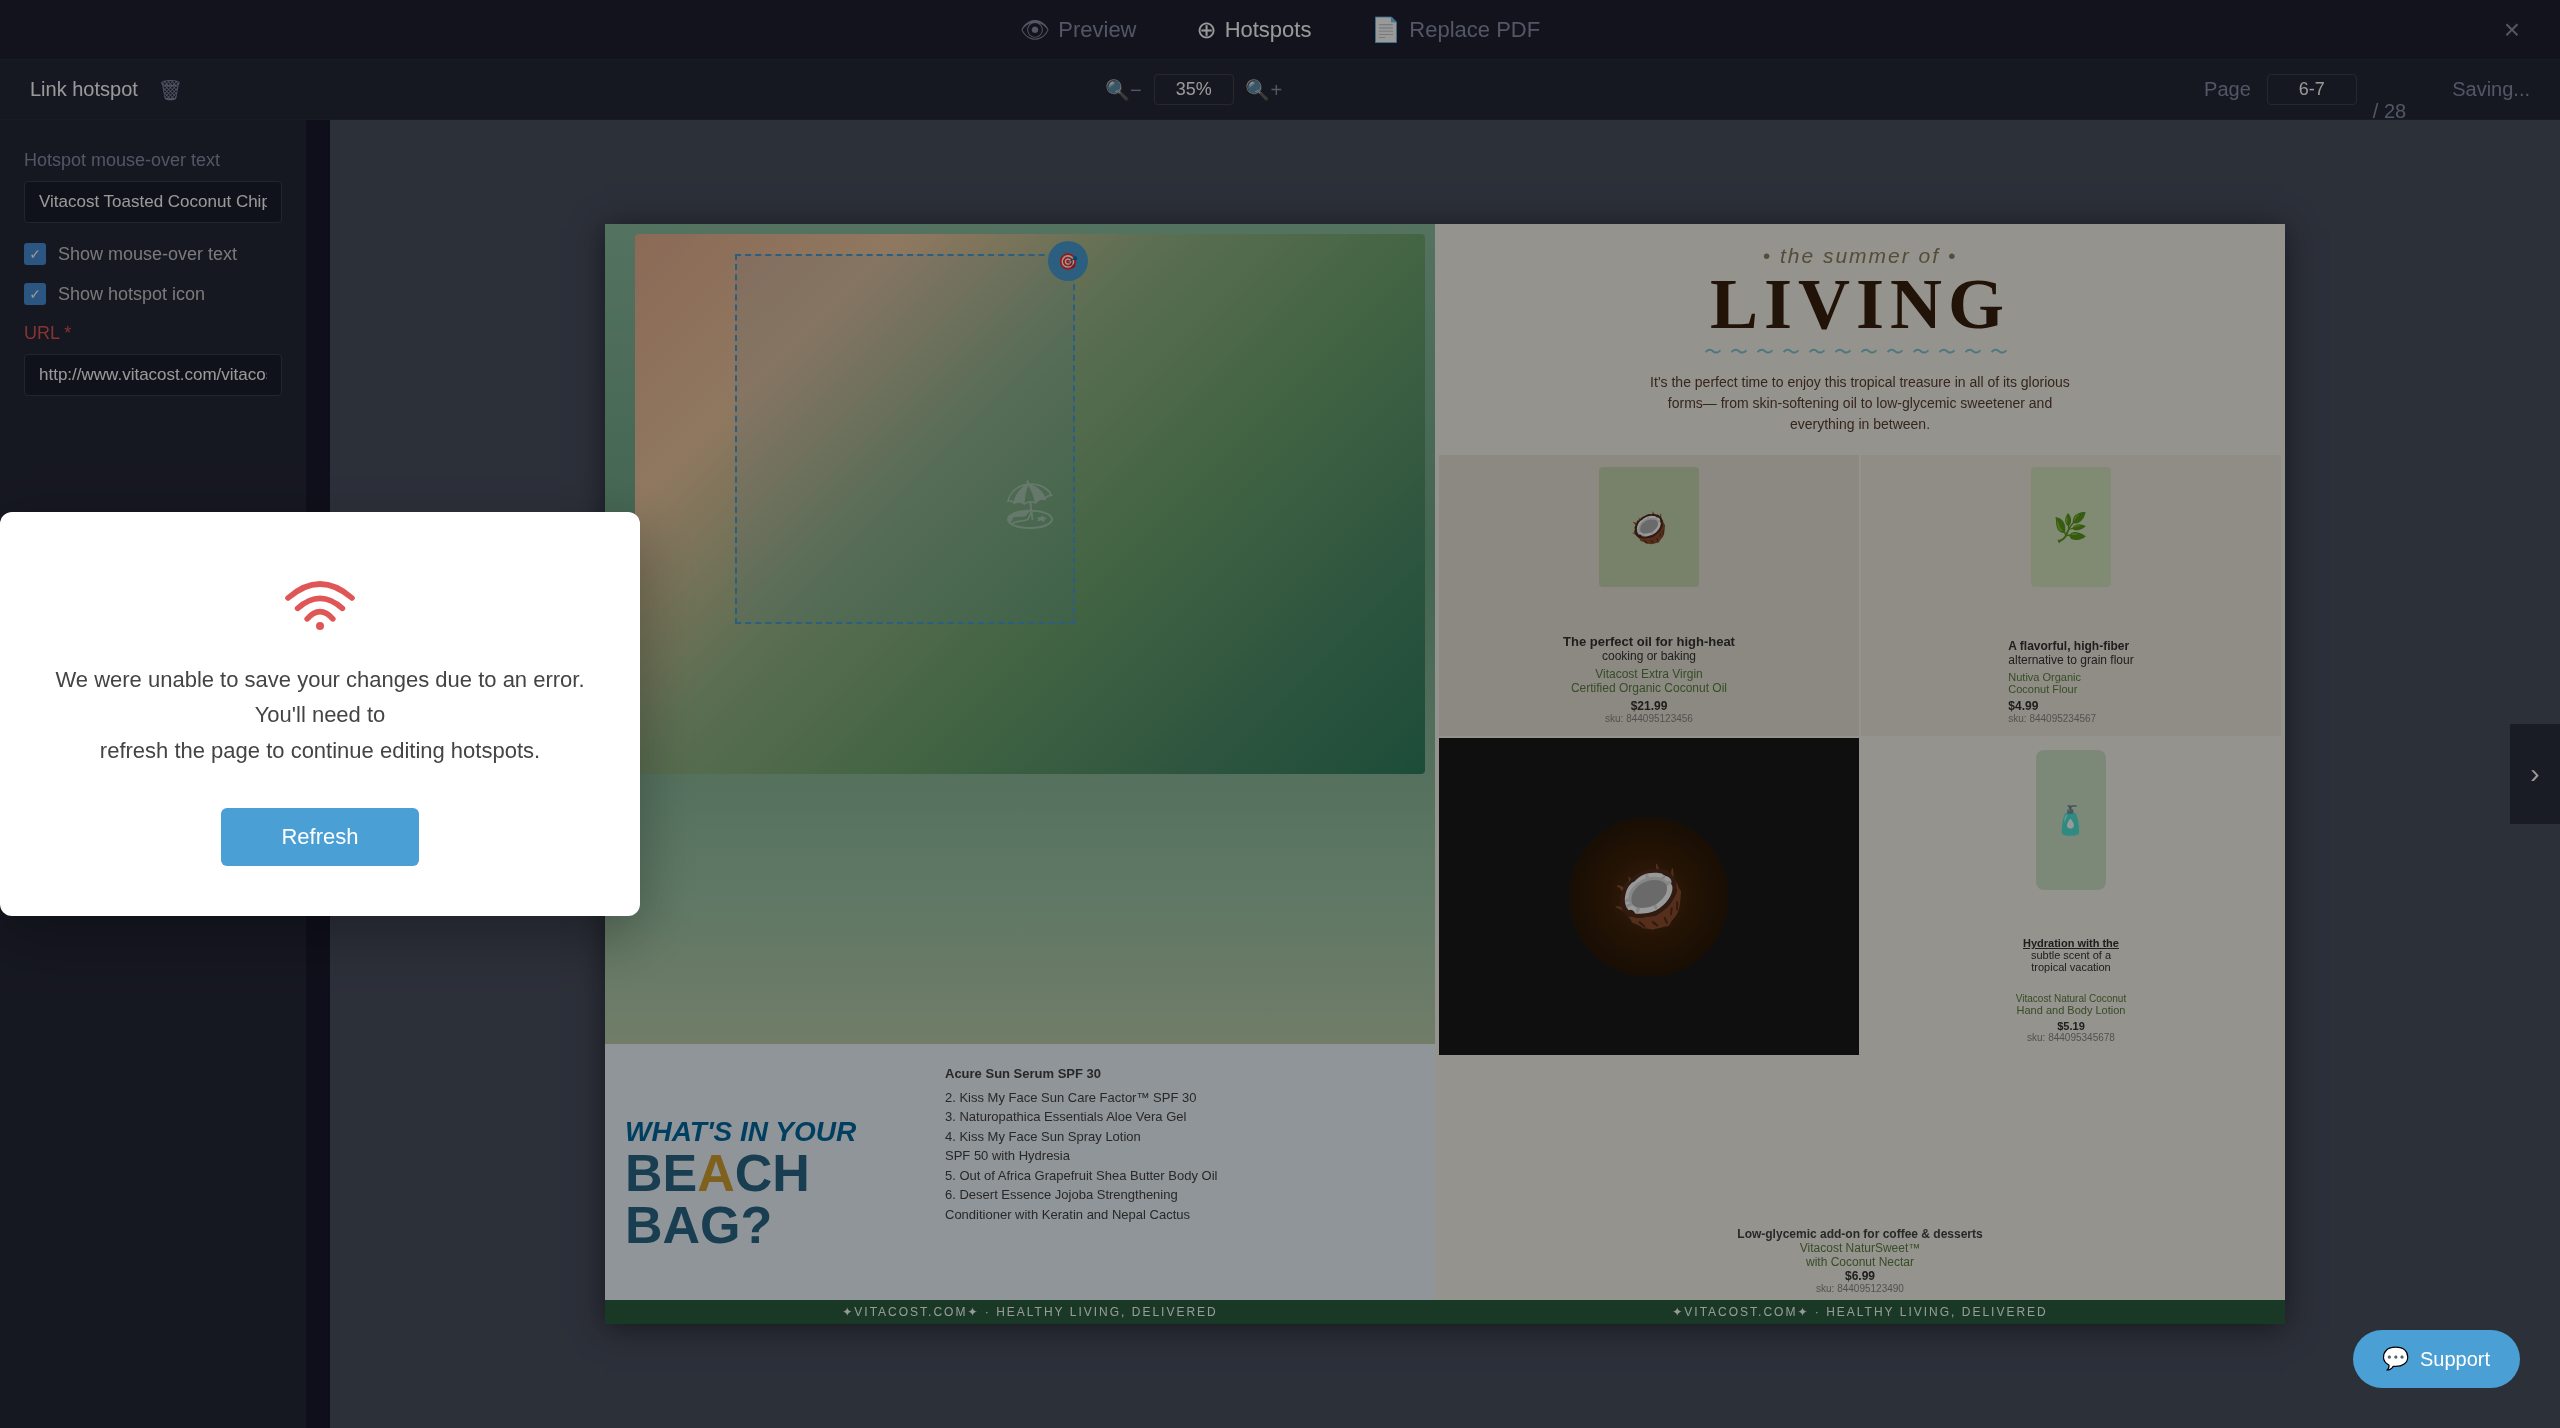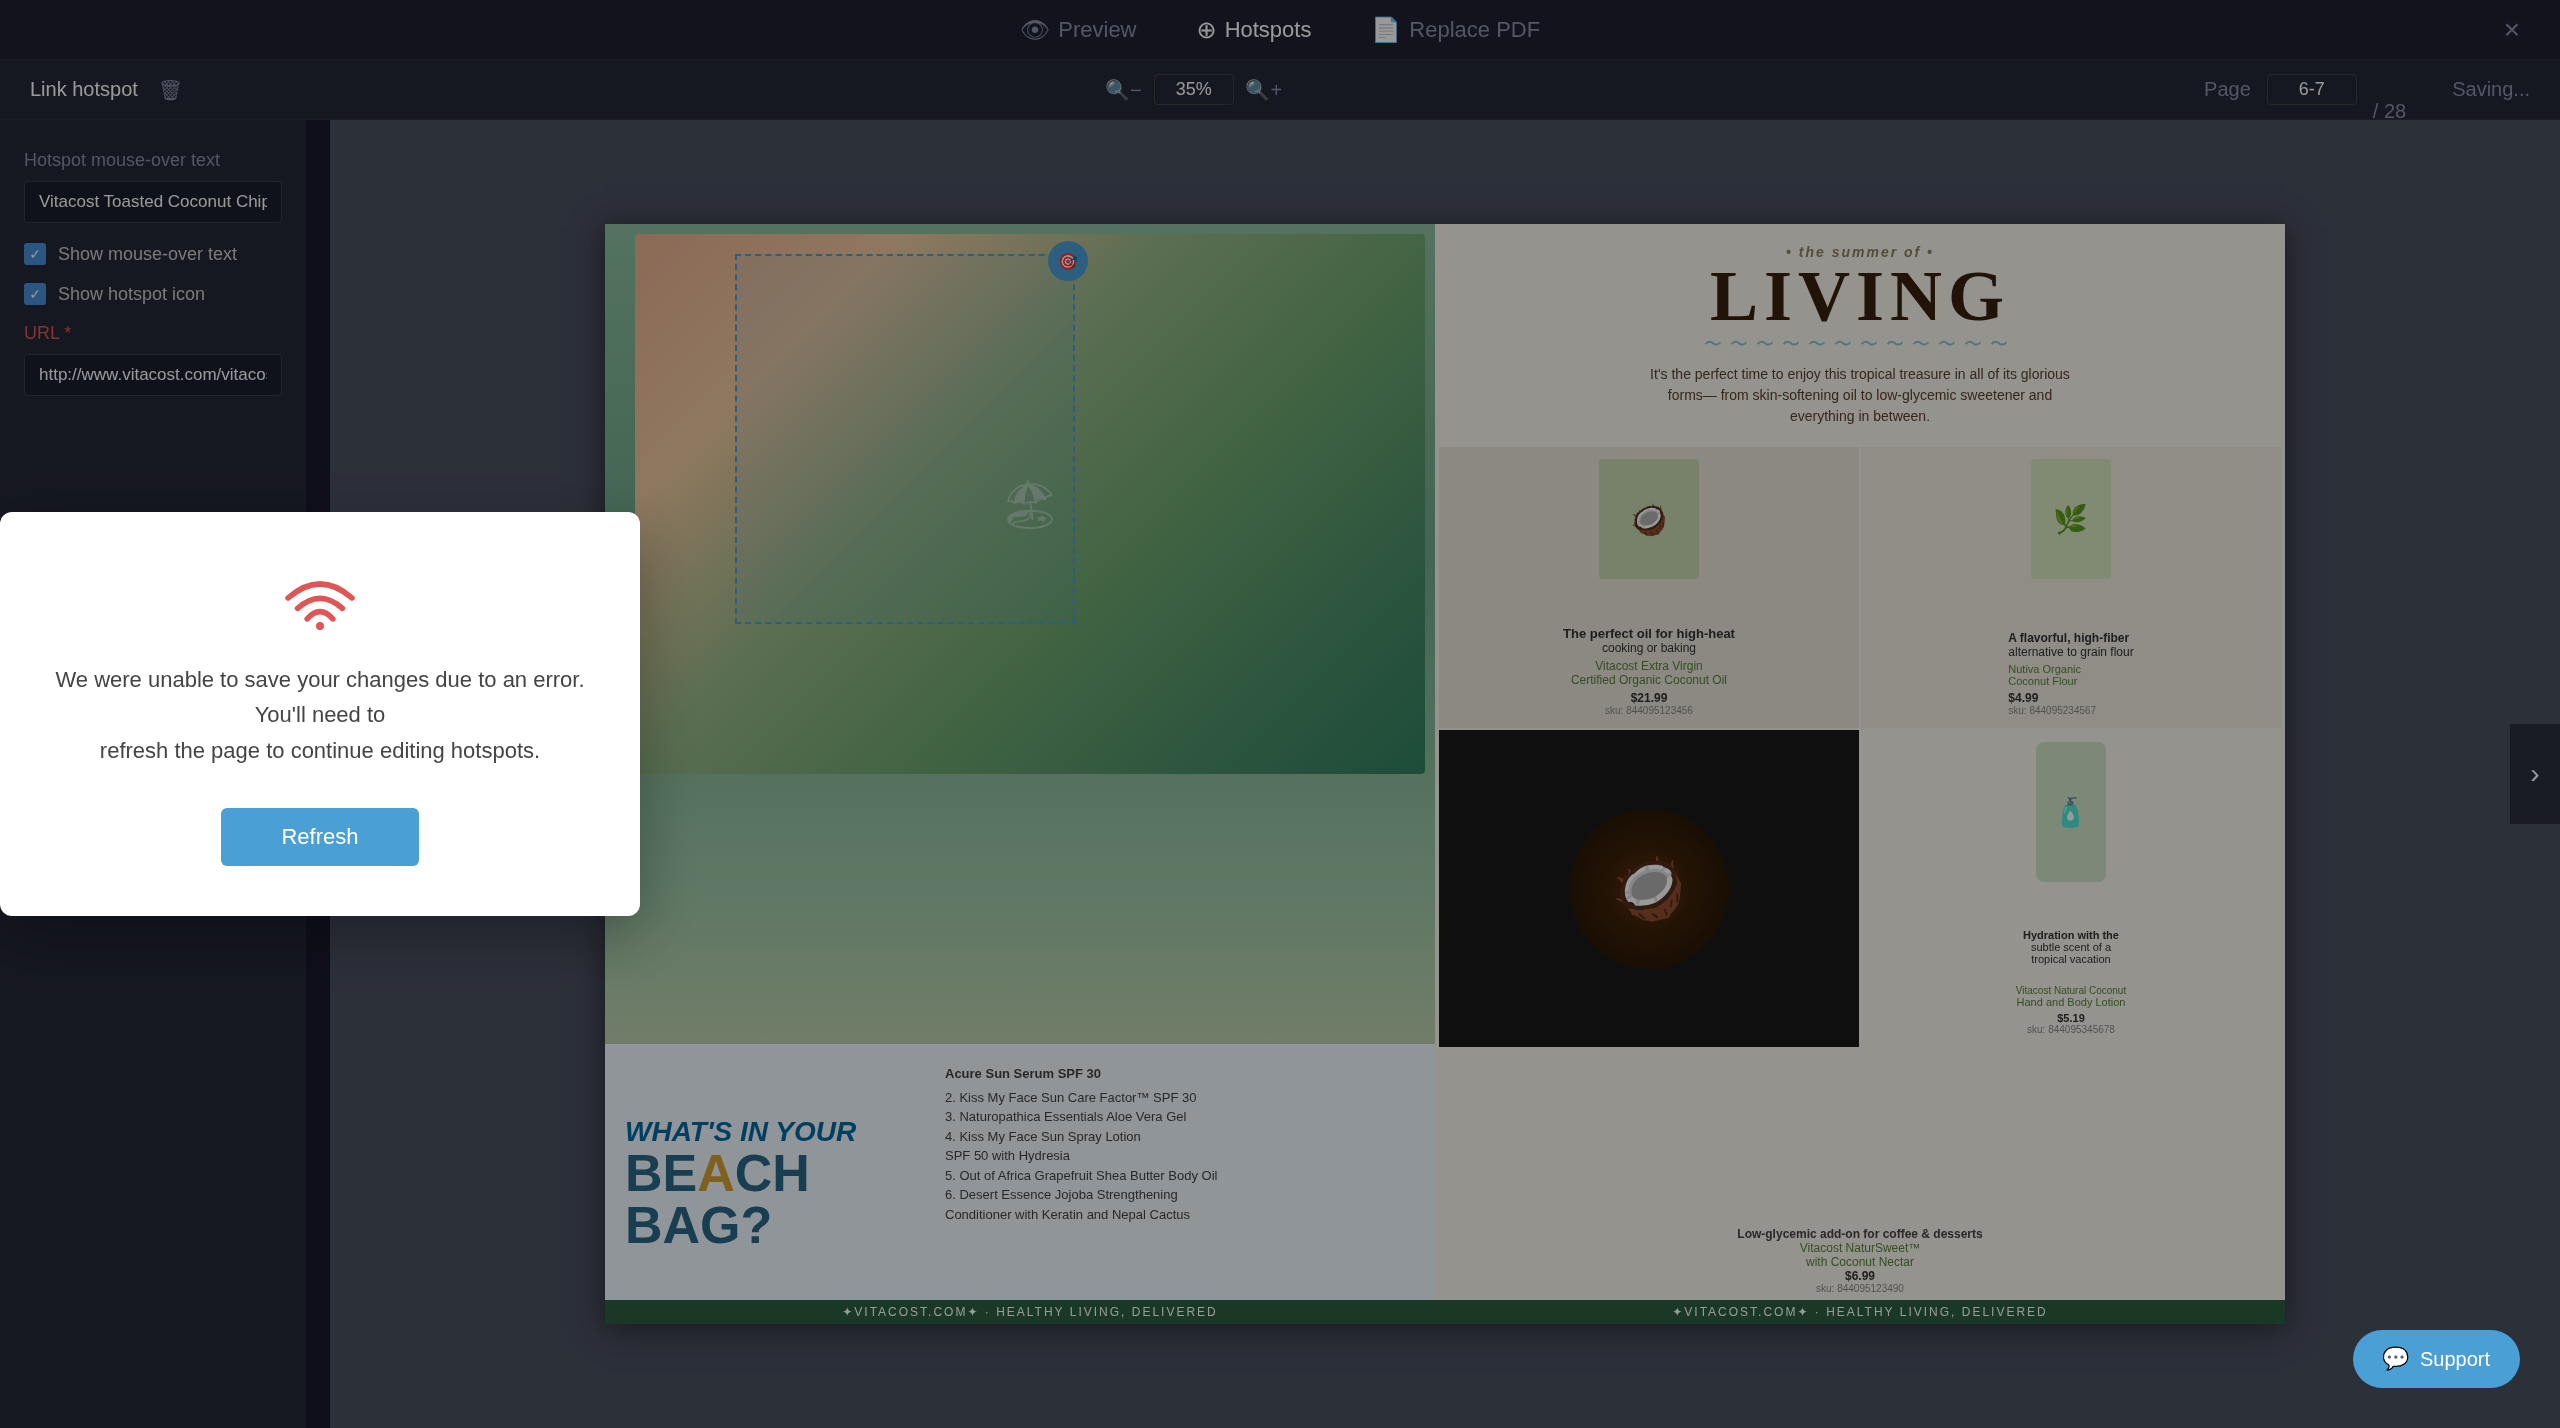--- a/index.html
+++ b/index.html
@@ -274,21 +274,21 @@
           <div style="position:absolute;bottom:0;left:0;right:0;height:24px;background:#2a6040;display:flex;align-items:center;justify-content:center;">
             <span style="color:#fff;font-size:12px;letter-spacing:2px;">✦VITACOST.COM✦ · HEALTHY LIVING, DELIVERED</span>
           </div>
         </div>
       </div>
 
       <div class="page-right">
         <div style="position:absolute;inset:0;background:#f8f5ec;">
 
           <div style="text-align:center;padding:20px 10px 8px;">
-            <div style="color:#8a8060;font-size:14px;font-style:italic;letter-spacing:2px;font-weight:bold;">• the summer of •</div>
+            <div style="color:#8a8060;font-size:21px;font-style:italic;letter-spacing:2px;">• the summer of •</div>
             <div style="font-family:Georgia,serif;color:#3a2010;font-size:72px;font-weight:900;letter-spacing:6px;line-height:1;">LIVING</div>
             <div style="color:#7ec8d4;font-size:18px;letter-spacing:8px;">〜〜〜〜〜〜〜〜〜〜〜〜</div>
             <div style="color:#5a4030;font-size:14px;max-width:420px;margin:8px auto;line-height:1.5;">
               It's the perfect time to enjoy this tropical treasure in all of its glorious forms—
               from skin-softening oil to low-glycemic sweetener and everything in between.
             </div>
           </div>
 
           <div style="display:grid;grid-template-columns:1fr 1fr;gap:2px;margin:4px 4px;height:600px;">
 
@@ -318,21 +318,21 @@
             <div style="background:#1a1a1a;padding:12px;display:flex;flex-direction:column;align-items:center;justify-content:center;position:relative;">
 
               <div style="width:160px;height:160px;border-radius:50%;background:radial-gradient(circle,#5a3010 0%,#3a2008 40%,#1a1008 100%);display:flex;align-items:center;justify-content:center;">
                 <span style="font-size:60px;">🥥</span>
               </div>
             </div>
 
             <div style="background:#f8f5ec;padding:12px;display:flex;flex-direction:column;align-items:center;justify-content:space-between;">
               <div style="width:70px;height:140px;background:#d0e4c8;border-radius:8px;display:flex;align-items:center;justify-content:center;font-size:28px;">🧴</div>
               <div style="text-align:center;font-size:11px;color:#333;margin-top:8px;">
-                <div style="font-weight:bold;">Hydration with the</div>
+                <div style="font-weight:bold;text-decoration:underline;">Hydration with the</div>
                 <div>subtle scent of a</div>
                 <div>tropical vacation</div>
                 <div style="color:#5a8040;font-size:10px;margin-top:20px;">Vitacost Natural Coconut</div>
                 <div style="color:#5a8040;">Hand and Body Lotion</div>
                 <div style="font-weight:bold;color:#333;margin-top:4px;">$5.19</div>
                 <div style="color:#888;font-size:10px;">sku: 844095345678</div>
               </div>
             </div>
           </div>
 

